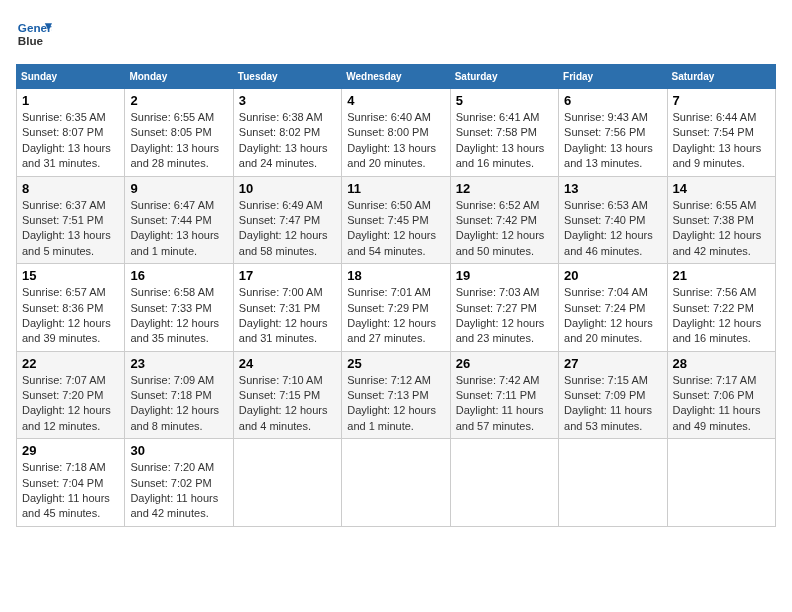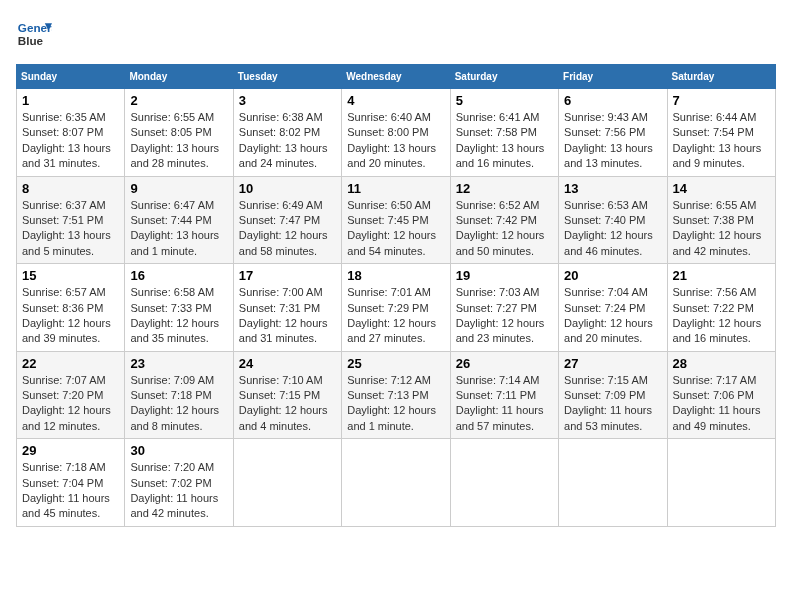--- a/index.html
+++ b/index.html
@@ -310,21 +310,21 @@
           <span class="day-num">25</span>
           <div class="day-info">
             <span>Sunrise: 7:12 AM</span><br>
             <span>Sunset: 7:13 PM</span><br>
             <span>Daylight: 12 hours and 1 minute.</span>
           </div>
         </td>
         <td>
           <span class="day-num">26</span>
           <div class="day-info">
-            <span>Sunrise: 7:14 AM</span><br>
+            <span>Sunrise: 7:42 AM</span><br>
             <span>Sunset: 7:11 PM</span><br>
             <span>Daylight: 11 hours and 57 minutes.</span>
           </div>
         </td>
         <td>
           <span class="day-num">27</span>
           <div class="day-info">
             <span>Sunrise: 7:15 AM</span><br>
             <span>Sunset: 7:09 PM</span><br>
             <span>Daylight: 11 hours and 53 minutes.</span>

